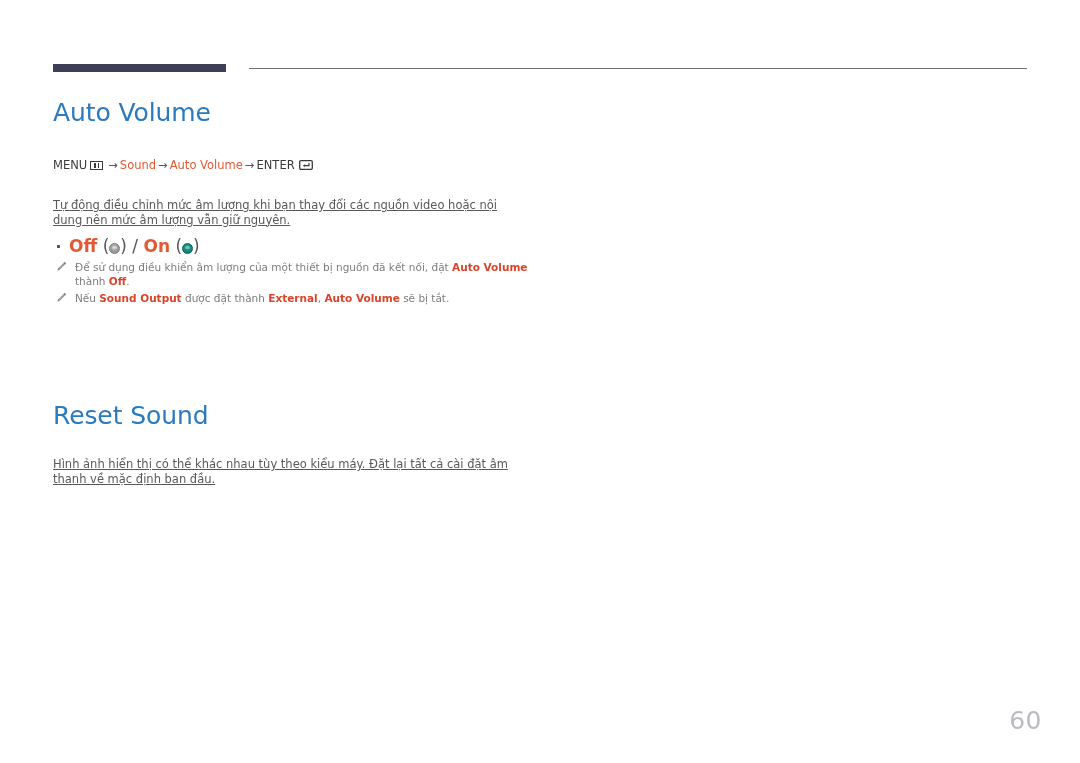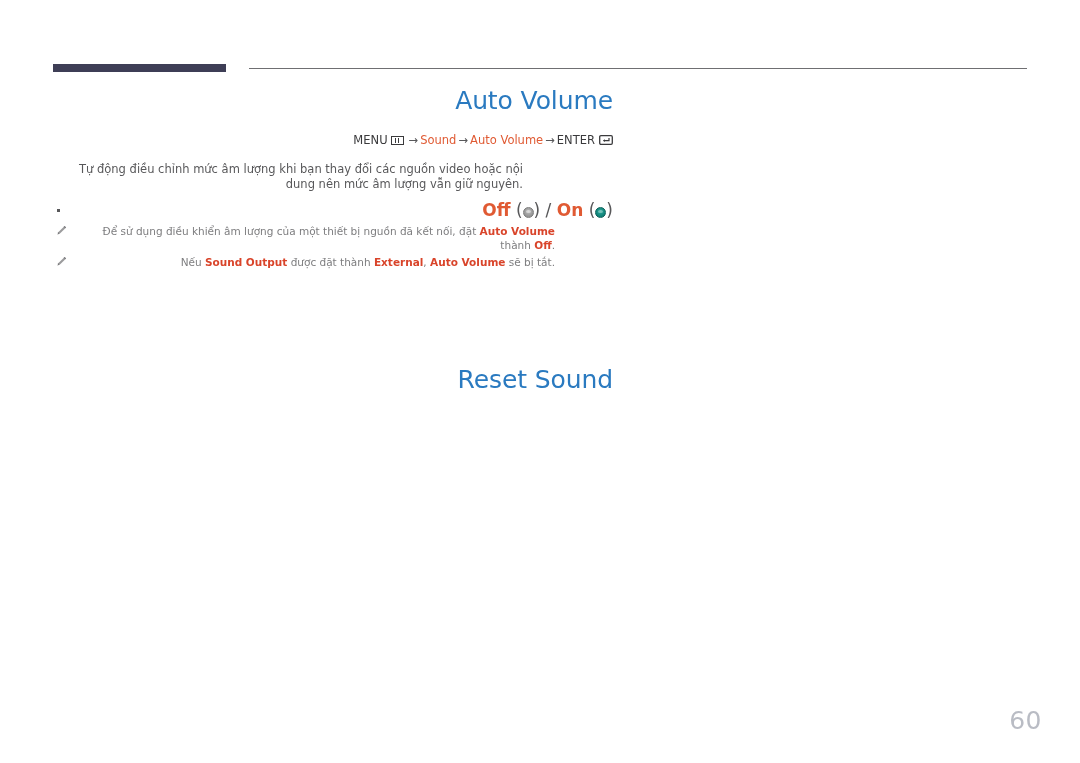--- a/index.html
+++ b/index.html
@@ -38,43 +38,42 @@
     top: 4px;
     width: 778px;
     height: 1px;
     background: #6f6f72;
   }
 
   
   .content {
     position: absolute;
     left: 53px;
-    top: 86px;
+    top: 98px;
     width: 560px;
-    text-align: right;
   }
 
   h1.section-title {
     font-size: 25px;
     line-height: 30px;
     font-weight: 400;
     color: #2a7ac0;
     margin: 0;
     letter-spacing: -0.1px;
   }
 
   .section {
     margin-bottom: 0;
   }
   .section.second {
     margin-top: 96px;
   }
 
   .menu-path {
-    margin-top: 17px;
+    margin-top: 30px;
     font-size: 11.5px;
     line-height: 14px;
     color: #3a3a3c;
     white-space: nowrap;
   }
   .menu-path .lbl {
     color: #3a3a3c;
   }
   .menu-path .orange {
     color: #e05a33;
@@ -111,25 +110,26 @@
   .icon-enter {
     display: inline-block;
     width: 14px;
     height: 10px;
     vertical-align: -1px;
     margin-left: 4px;
   }
   .icon-enter svg { display: block; }
 
   .body-text {
-    margin-top: 15px;
+    margin-top: 26px;
     font-size: 11.5px;
     line-height: 14.5px;
     color: #58585a;
     max-width: 470px;
+    text-decoration: underline;
   }
 
   
   ul.bullets {
     list-style: none;
     margin: 12px 0 0 0;
     padding: 0;
   }
   ul.bullets > li {
     position: relative;
@@ -280,17 +280,18 @@
       </div>
 
     </div>
   </div>
 
   <div class="section second">
 
     <h1 class="section-title">Reset Sound</h1>
 
 
+    <p class="body-text">Hình ảnh hiển thị có thể khác nhau tùy theo kiểu máy. Đặt lại tất cả cài đặt âm thanh về mặc định ban đầu.</p>
   </div>
 
 </div>
 
 <div class="page-number">60</div>
 
 </body></html>

